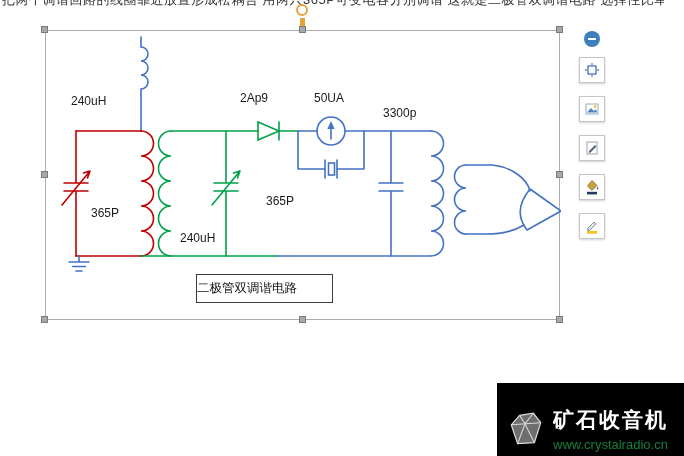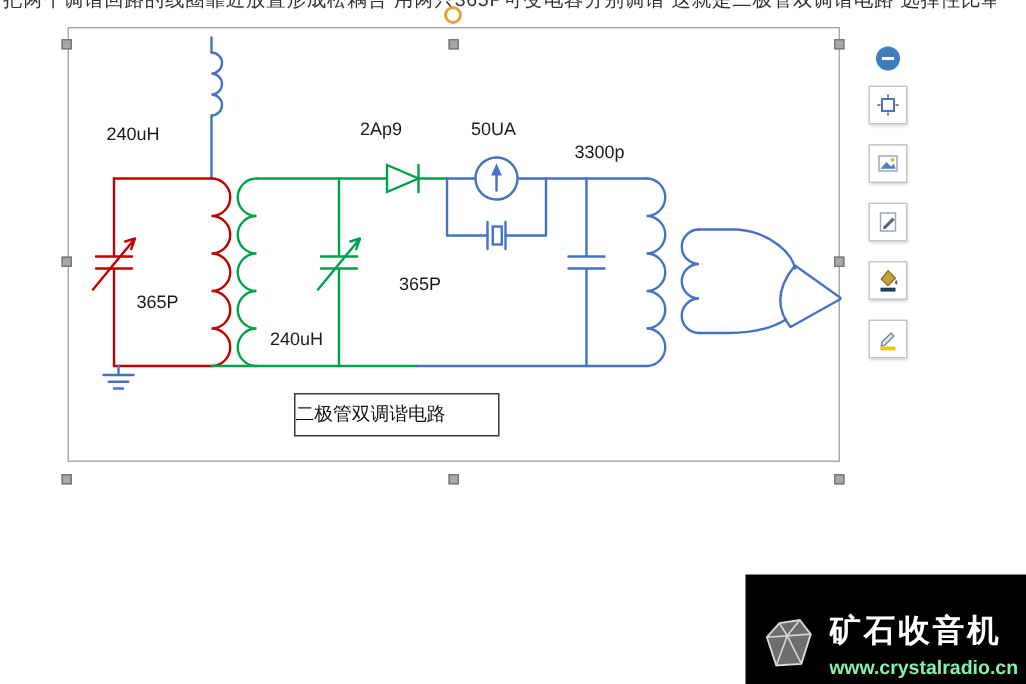--- a/index.html
+++ b/index.html
@@ -8,21 +8,21 @@
     position:relative; background:#ffffff; overflow:hidden;
     font-family:"Liberation Sans", sans-serif; color:#222;
   }
 
   
   .top-strip { position:absolute; left:2px; top:0; width:662px; height:7px; overflow:hidden; }
   .top-strip span { position:absolute; left:0; top:-9px; font-size:13px; white-space:nowrap; color:#333; letter-spacing:.5px; }
 
   
   .canvas-frame {
-    position:absolute; left:45px; top:18px; width:515px; height:290px;
+    position:absolute; left:45px; top:30px; width:515px; height:290px;
     border:1px solid #ababab; background:#fff;
   }
   .circuit { position:absolute; left:0; top:0; }
 
   .title-box {
     position:absolute; left:150px; top:243px; width:137px; height:29px;
     border:1px solid #3a3a3a; background:#fff;
     display:flex; align-items:center; justify-content:flex-start;
     font-size:12.5px; color:#111;
   }
@@ -44,21 +44,21 @@
   .collapse-btn .bar { width:8px; height:2px; background:#fff; }
   .tool-btn { width:26px; height:26px; border:1px solid #c6c6c6; background:#fff;
     display:flex; align-items:center; justify-content:center; margin-bottom:13px;
     box-shadow:0 1px 2px rgba(0,0,0,.18); cursor:pointer; }
 
   
   .watermark { position:absolute; left:497px; top:383px; width:187px; height:73px;
     background:#000; display:flex; align-items:flex-end; gap:6px; padding:4px 6px 4px 8px; }
   .wm-col { display:flex; flex-direction:column; overflow:hidden; }
   .wm-title { font-size:21px; font-weight:bold; color:#fff; letter-spacing:2px; white-space:nowrap; }
-  .wm-url { font-size:13px; font-weight:bold; color:#86efac; white-space:nowrap; margin-top:3px; }
+  .wm-url { font-size:13px; font-weight:normal; color:#15803d; white-space:nowrap; margin-top:3px; }
 </style>
 </head>
 <body>
 
 <div class="top-strip">
   <span>把两个调谐回路的线圈靠近放置形成松耦合 用两只365P可变电容分别调谐 这就是二极管双调谐电路 选择性比单调谐电路好</span>
 </div>
 
 <div class="rotate-ring"></div>
 <div class="rotate-stem"></div>

